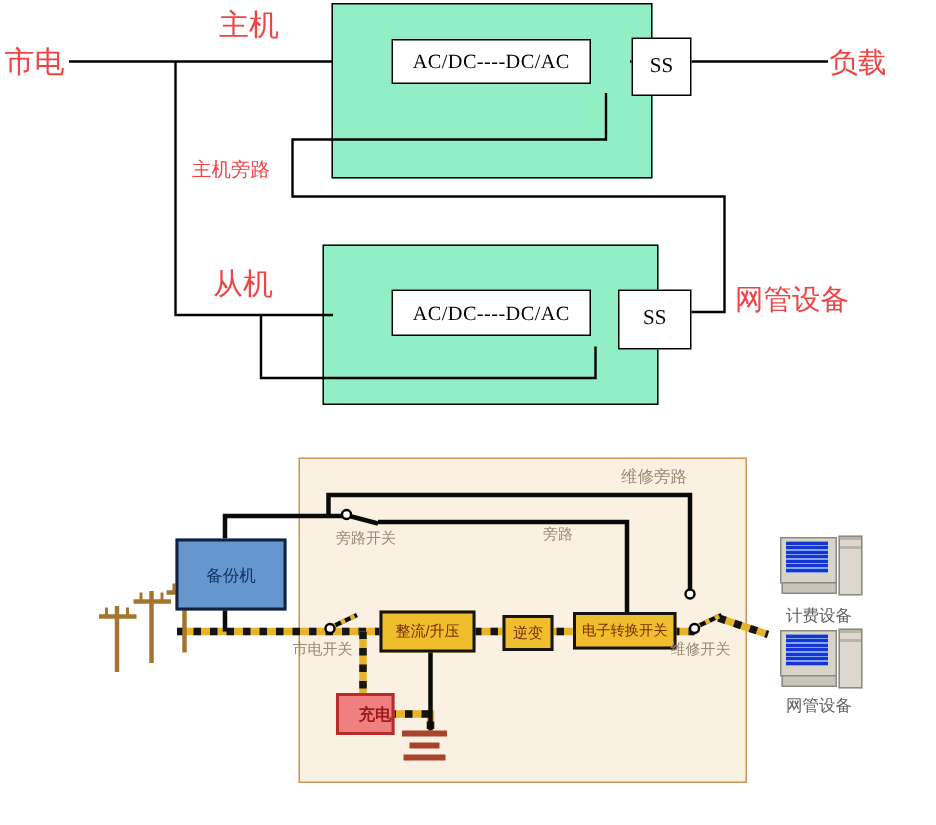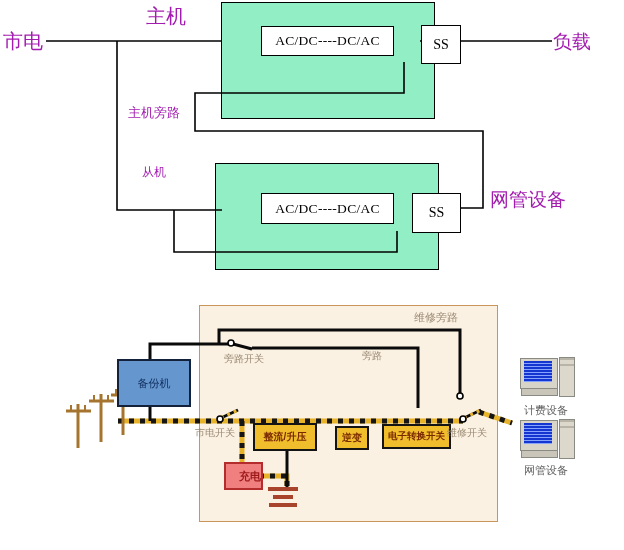--- a/index.html
+++ b/index.html
@@ -7,29 +7,29 @@
           font-family:"Liberation Sans",sans-serif;}
   svg.wires{position:absolute;left:0;top:0;z-index:2;}
 
   
   .gbox{position:absolute;background:var(--unit-fill);border:1px solid #000;z-index:1;}
   .wbox{position:absolute;background:#fff;border:1px solid #000;z-index:3;
         display:flex;align-items:center;justify-content:center;
         font-family:"Liberation Serif",serif;margin-left:39px;}
   .conv{font-size:13.5px;letter-spacing:.3px;}
   .ss{font-size:14px;}
-  .lbl-serif{position:absolute;z-index:4;color:#a21caf;white-space:nowrap;
+  .lbl-serif{position:absolute;z-index:4;color:#ef4444;white-space:nowrap;
              font-family:"Liberation Serif",serif;}
 
   
   .panel{position:absolute;left:199px;top:305px;width:297px;height:215px;
          background:var(--panel-fill);border:1px solid #C9955B;z-index:0;}
   .modbox{position:absolute;z-index:3;border:2px solid #141414;background:var(--module-fill);
           display:flex;align-items:center;justify-content:center;color:#7B2A00;
-          font-weight:bold;white-space:nowrap;margin-top:16px;}
+          font-weight:normal;white-space:nowrap;}
   .backup{position:absolute;left:117px;top:359px;width:70px;height:44px;z-index:3;
           background:var(--backup-fill);border:2px solid #14213a;display:flex;
           align-items:center;justify-content:center;color:#0F2F5F;font-size:11px;text-align:right;}
   .charger{position:absolute;left:224px;top:462px;width:35px;height:24px;z-index:3;
            background:var(--charger-fill);border:2px solid #b52c2c;display:flex;
            align-items:center;justify-content:flex-end;color:#9E1A1A;font-size:11px;font-weight:bold;}
   .slbl{position:absolute;z-index:4;color:var(--label-brown);font-size:10px;white-space:nowrap;}
   .gbar{position:absolute;background:var(--ground-bar);height:4px;z-index:3;}
 
   
@@ -139,21 +139,21 @@
   <div class="wbox conv" style="left:222px;top:193px;width:131px;height:29px">
     <span>AC/DC----DC/AC</span>
   </div>
   <div class="wbox ss" style="left:373px;top:193px;width:47px;height:38px">
     <span>SS</span>
   </div>
 
   <div class="lbl-serif" style="left:3px;top:28px;font-size:20px">市电</div>
   <div class="lbl-serif" style="left:146px;top:3px;font-size:20px">主机</div>
   <div class="lbl-serif" style="left:128px;top:104px;font-size:13px">主机旁路</div>
-  <div class="lbl-serif" style="left:142px;top:164px;font-size:12px">从机</div>
+  <div class="lbl-serif" style="left:142px;top:176px;font-size:20px">从机</div>
   <div class="lbl-serif" style="left:553px;top:29px;font-size:19px">负载</div>
   <div class="lbl-serif" style="left:490px;top:187px;font-size:19px">网管设备</div>
 
   <div class="panel"></div>
 
   <div class="backup">
     <span>备份机</span>
   </div>
 
   <div class="modbox" style="left:253px;top:407px;width:60px;height:24px;font-size:10px">

